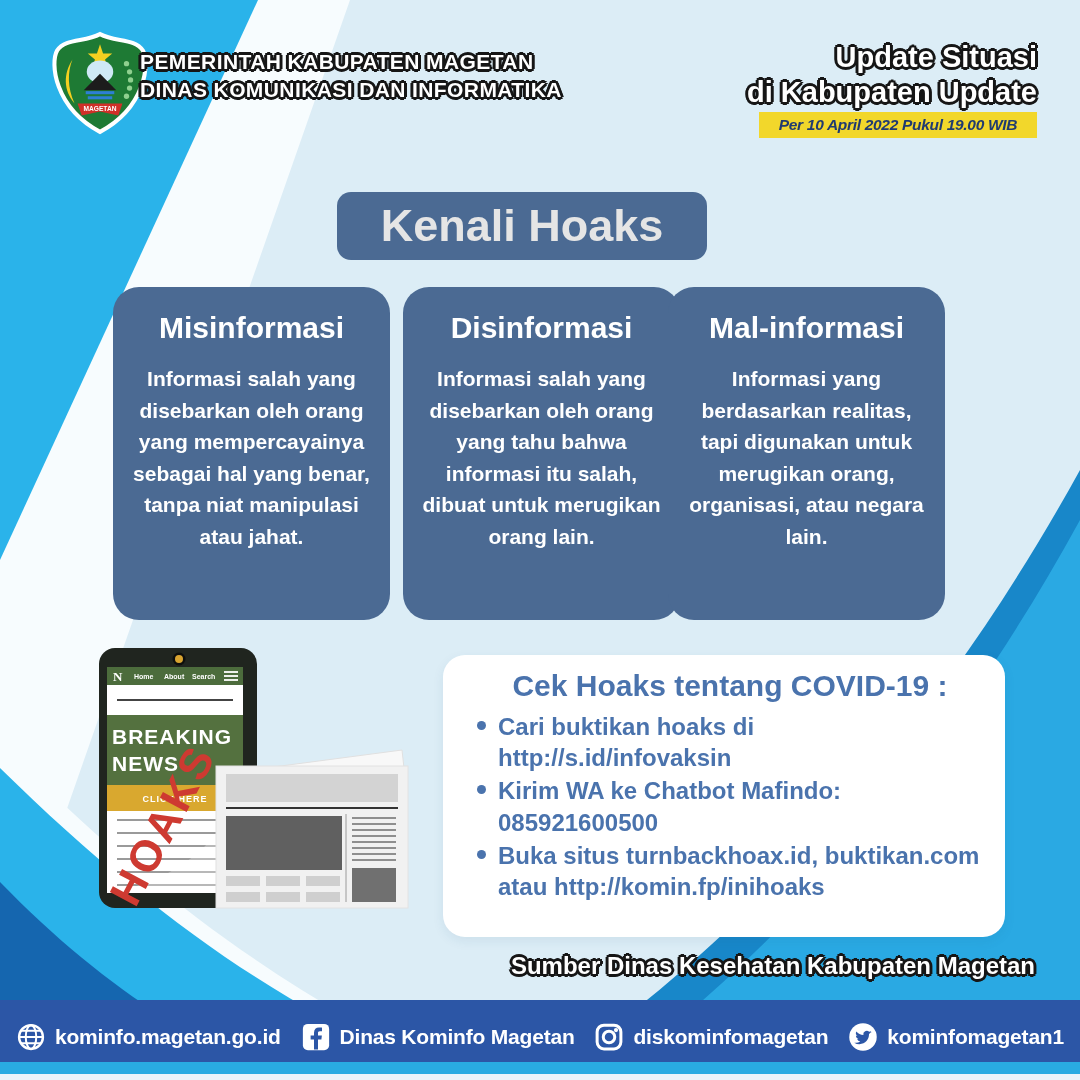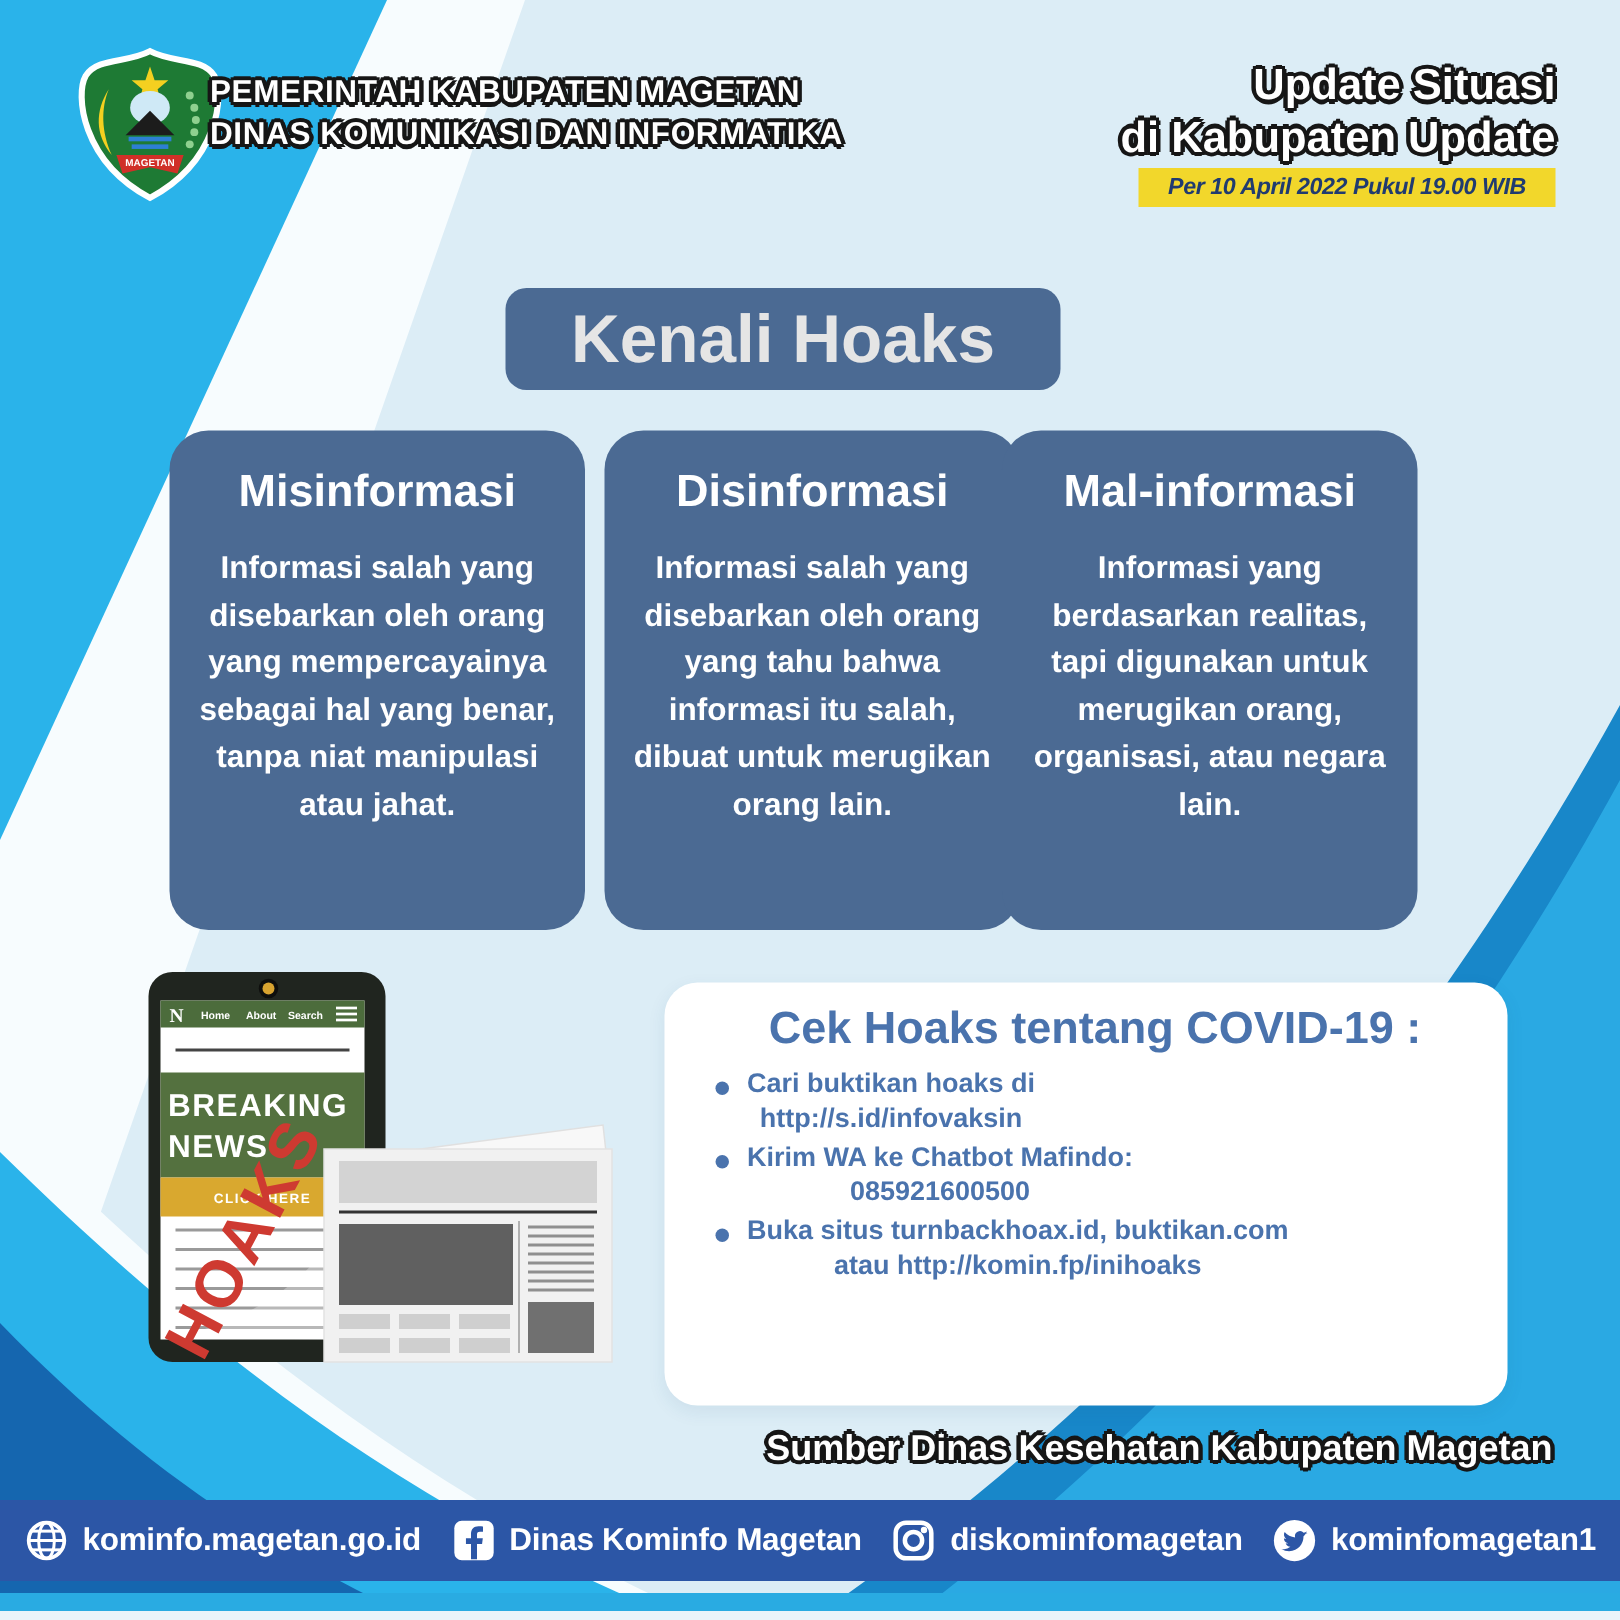--- a/index.html
+++ b/index.html
@@ -40,28 +40,28 @@
   .card p{margin:0;font-size:21px;font-weight:bold;line-height:1.5;}
 
   .check-box{
     position:absolute;left:443px;top:655px;width:562px;height:282px;border-radius:22px;
     background:#ffffff;box-sizing:border-box;padding:14px 18px 0 30px;
     box-shadow:0 4px 12px rgba(30,80,120,.08);
   }
   .check-box h3{margin:0 0 8px 0;text-align:center;font-size:30px;font-weight:bold;color:#4a73ad;}
   .bullet{display:flex;align-items:flex-start;margin-bottom:2px;}
   .dot{width:9px;height:9px;border-radius:50%;background:#4a73ad;margin:10px 12px 0 4px;flex:none;}
-  .bullet-text{white-space:pre;font-size:18px;font-weight:bold;color:#4a73ad;line-height:1.3;text-align:center;}
+  .bullet-text{white-space:pre;font-size:24px;font-weight:bold;color:#4a73ad;line-height:1.3;}
 
   .illustration{position:absolute;left:88px;top:640px;width:360px;height:280px;}
   .src-illustration{position:absolute;left:95px;top:918px;font-size:26px;font-weight:bold;color:#24437e;}
   .src-data{position:absolute;right:45px;top:952px;font-size:24px;}
 
   .social{
-    position:absolute;left:0;top:1000px;width:1080px;height:54px;background:#2c56a6;
+    position:absolute;left:0;top:1000px;width:1080px;height:74px;background:#2c56a6;
     display:flex;align-items:center;justify-content:space-between;box-sizing:border-box;padding:0 16px;
   }
   .social-item{display:flex;align-items:center;gap:9px;color:#fff;font-weight:bold;font-size:21px;letter-spacing:-0.2px;}
   .social-item svg{width:30px;height:30px;flex:none;}
   .strip-cyan{position:absolute;left:0;top:1062px;width:1080px;height:12px;background:#29abe2;}
   .strip-light{position:absolute;left:0;top:1074px;width:1080px;height:6px;background:#eaf4fa;}
 </style>
 </head>
 <body>
 

